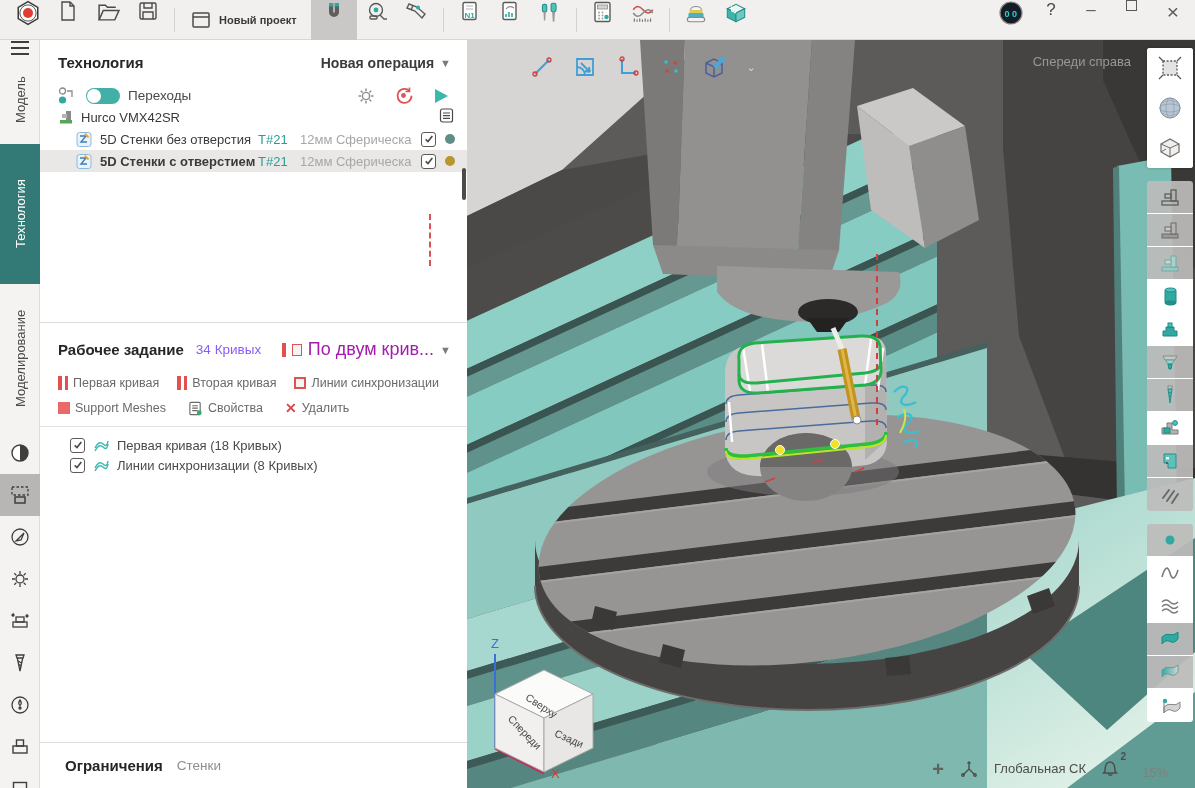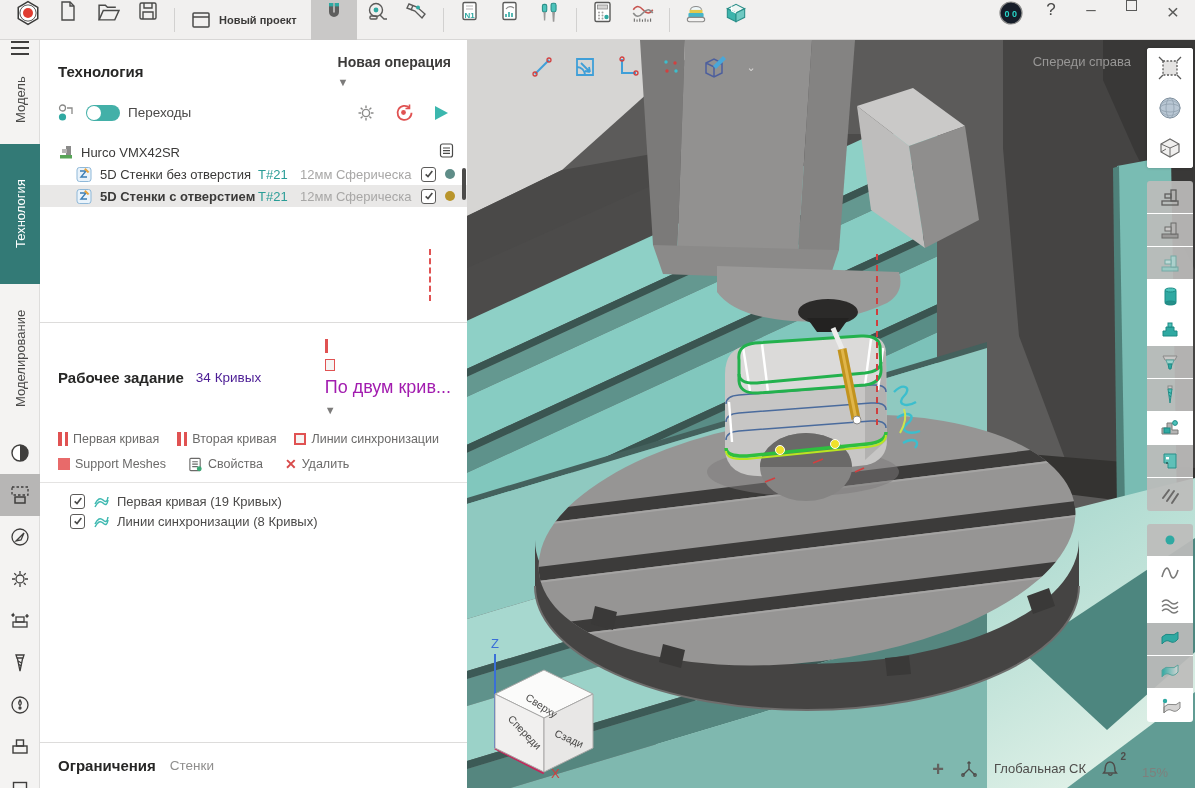--- a/index.html
+++ b/index.html
@@ -25,30 +25,30 @@
   .rail-ic { width:40px; height:42px; display:flex; align-items:center; justify-content:center; flex:0 0 auto; }
   .rail-ic.active { background:#b7b6b5; }
 
   
   .panel { position:absolute; left:40px; top:40px; width:427px; bottom:0; background:#fff; }
   .sec-tech { position:absolute; left:0; top:0; right:0; height:282px; }
   .sec-job  { position:absolute; left:0; top:282px; right:0; bottom:46px; border-top:1px solid #dddcdb; }
   .sec-con  { position:absolute; left:0; bottom:0; right:0; height:46px; border-top:1px solid #dddcdb; display:flex; align-items:center; gap:14px; padding-left:18px; }
   .hrow { display:flex; align-items:center; padding:14px 16px 6px 18px; }
   .sec-title { font-size:15px; font-weight:bold; color:#262625; }
-  .h-sub { font-size:13.5px; color:#4c1d95; margin-left:12px; }
-  .h-right { margin-left:auto; display:flex; align-items:flex-start; gap:6px;flex-direction:column; }
+  .h-sub { font-size:13.5px; color:#8b5cf6; margin-left:12px; }
+  .h-right { margin-left:auto; display:flex; align-items:center; gap:6px; }
   .dd-label { font-size:14px; color:#3c3b3a; font-weight:bold; }
   .chev { font-size:11px; color:#7c7b7a; }
   .toolrow { display:flex; align-items:center; padding:8px 16px 0 18px; }
   .toggle { width:34px; height:16px; border-radius:9px; background:#43b0a8; position:relative; margin:0 8px 0 10px; }
   .toggle i { position:absolute; left:1px; top:1px; width:14px; height:14px; border-radius:50%; background:#fff; }
   .toggle-label { font-size:13.5px; color:#4b4a49; }
   .tr-icons { margin-left:auto; display:flex; align-items:center; gap:17px; }
-  .tree { position:relative; margin-top:18px; }
+  .tree { position:relative; margin-top:0; }
   .trow { display:flex; align-items:center; height:22px; padding:0 12px 0 18px; font-size:13px; color:#3b3a39; position:relative; }
   .trow.op { padding-left:36px; }
   .trow.sel { background:#e9e8e7; }
   .trow .nm { margin-left:7px; }
   .op-name { margin-left:7px; flex:0 0 158px; white-space:nowrap; overflow:hidden; }
   .op-tool { color:#2a9d97; flex:0 0 42px; }
   .op-desc { color:#a8a7a6; flex:1 1 auto; white-space:nowrap; overflow:hidden; margin-right:4px; }
   .dot { width:10px; height:10px; border-radius:50%; margin-left:9px; flex:0 0 auto; }
   .dot-teal { background:#5f8d88; }
   .dot-olive { background:#b9952b; }
@@ -57,21 +57,21 @@
   .scroll-thumb { position:absolute; right:1px; top:128px; width:4px; height:32px; background:#4c4b4a; border-radius:2px; }
   .legend-row { display:flex; align-items:center; gap:18px; padding:10px 16px 0 18px; font-size:12.5px; color:#6b6a69; }
   .legend-item { display:flex; align-items:center; gap:5px; }
   .act-row { display:flex; align-items:center; gap:22px; padding:10px 16px 10px 18px; font-size:12.5px; color:#6b6a69; border-bottom:1px solid #e4e3e2; }
   .job-list { padding-top:8px; }
   .jrow { display:flex; align-items:center; gap:8px; height:20px; padding-left:30px; font-size:13px; color:#4b4a49; }
   .bars { display:flex; gap:3px; } .bars i { width:3.5px; height:14px; background:#e05252; }
   .sq-outline { width:12px; height:12px; border:2px solid #e05252; background:#f5f4f3; }
   .sq-fill { width:12px; height:12px; background:#e86a6a; }
   .xmark { color:#d84b4b; font-weight:bold; font-size:14px; }
-  .con-title { font-size:15px; font-weight:bold; color:#262625; }
+  .con-title { font-size:15px; font-weight:bold; color:#262625;margin-left:7px; }
   .con-val { font-size:13.5px; color:#8f8e8d; }
 
   
   .viewport { position:absolute; left:467px; top:40px; width:728px; height:748px; background:#5c5b5a; }
   .viewport svg.scene { position:absolute; left:0; top:0; }
   .vp-toolbar { position:absolute; left:62px; top:14px; display:flex; align-items:center; gap:17px; }
   .vp-tb-btn { width:26px; height:26px; display:flex; align-items:center; justify-content:center; }
   .view-label { position:absolute; top:14px; right:64px; font-size:13px; color:#989796; }
   .statusbar { position:absolute; bottom:8px; right:76px; display:flex; align-items:center; gap:15px; }
   .status-plus { font-size:20px; color:#63625f; font-weight:bold; line-height:1; }
@@ -454,21 +454,21 @@
         <div class="jrow">
           <span class="cbx">
               <svg width="10" height="10" viewBox="0 0 12 12" fill="none" stroke="#4a4a49" stroke-width="2">
                 <path d="M2,6.5 L4.8,9 L10,2.5"></path>
               </svg>
             </span>
           <svg width="16" height="14" viewBox="0 0 16 14" fill="none" stroke="#3fb9b1" stroke-width="1.5">
               <path d="M2,10 q4,-8 8,-4 t5,-3"></path>
               <path d="M2,13 q4,-8 8,-4 t5,-3"></path>
             </svg>
-          <span>Первая кривая (19 Кривых)</span>
+          <span>Первая кривая (18 Кривых)</span>
         </div>
         <div class="jrow">
           <span class="cbx">
               <svg width="10" height="10" viewBox="0 0 12 12" fill="none" stroke="#4a4a49" stroke-width="2">
                 <path d="M2,6.5 L4.8,9 L10,2.5"></path>
               </svg>
             </span>
           <svg width="16" height="14" viewBox="0 0 16 14" fill="none" stroke="#3fb9b1" stroke-width="1.5">
               <path d="M2,10 q4,-8 8,-4 t5,-3"></path>
               <path d="M2,13 q4,-8 8,-4 t5,-3"></path>

